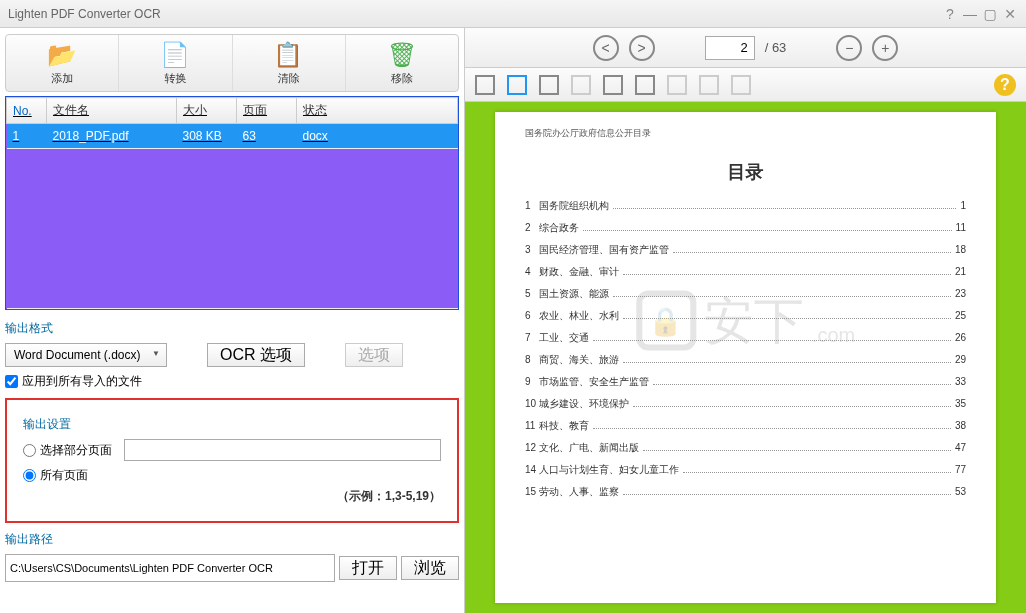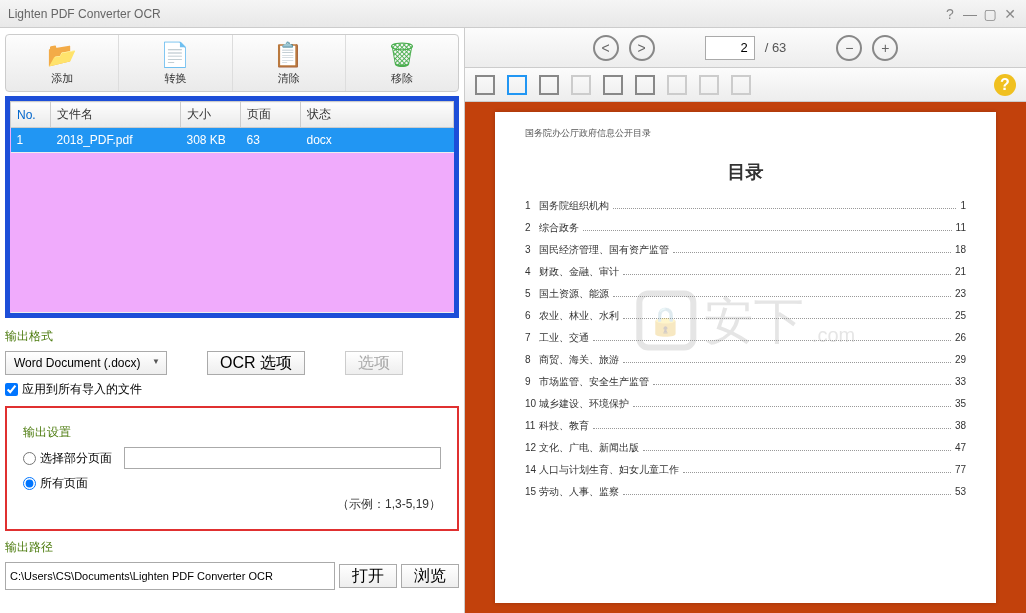--- a/index.html
+++ b/index.html
@@ -12,59 +12,59 @@
 .content { display: flex; height: 585px; }
 .left-panel { width: 465px; border-right: 1px solid #ccc; padding: 6px 5px; display: flex; flex-direction: column; }
 .right-panel { flex: 1; display: flex; flex-direction: column; background: #fafafa; position: relative; }
 
 .toolbar { height: 58px; background: linear-gradient(#fdfdfd, #eaeaea); border: 1px solid #ccc; border-radius: 4px; display: flex; }
 .tool-btn { flex: 1; display: flex; flex-direction: column; align-items: center; justify-content: center; cursor: pointer; border-right: 1px solid #ddd; }
 .tool-btn:last-child { border-right: none; }
 .tool-btn .icon { font-size: 24px; }
 .tool-btn .label { font-size: 11px; color: #333; margin-top: 2px; }
 
-.file-table { border: 5px solid #1d4ed8; margin-top: 4px; flex: 0 0 210px; background: #f0abfc; }
+.file-table { border: 1px solid #1d4ed8; margin-top: 4px; flex: 0 0 210px; background: #8b5cf6; text-decoration: underline; }
 .file-table table { width: 100%; border-collapse: collapse; font-size: 12px; }
 .file-table th { background: linear-gradient(#fdfdfd, #eaeaea); border: 1px solid #ccc; padding: 4px 6px; font-weight: normal; color: #333; text-align: left; }
 .file-table th.no { width: 40px; color: #0066cc; }
 .file-table td { padding: 5px 6px; border-bottom: 1px solid #eee; }
 .file-table tr.selected td { background: #2196f3; color: #fff; }
 .file-table .empty-rows { height: 160px; }
 
 .output-format { margin-top: 10px; font-size: 12px; }
-.section-label { color: #4d7c0f; margin-bottom: 6px; }
+.section-label { color: #0369a1; margin-bottom: 6px; }
 .format-row { display: flex; align-items: center; gap: 40px; }
 .dropdown { width: 162px; height: 24px; border: 1px solid #aaa; background: linear-gradient(#fff,#eee); font-size: 12px; padding: 0 20px 0 8px; position: relative; text-align: left; cursor: pointer; }
 .dropdown::after { content: "▼"; position: absolute; right: 6px; font-size: 8px; color: #555; top: 5px; }
 .btn { height: 24px; padding: 0 12px; border: 1px solid #aaa; background: linear-gradient(#fff,#eee); font-size: 16px; cursor: pointer; }
 .btn.disabled { color: #aaa; border-color: #ccc; cursor: default; }
 .checkbox-row { margin-top: 6px; font-size: 12px; display: flex; align-items: center; gap: 4px; }
 .checkbox-row input { margin: 0; }
 
 .output-set { border: 2px solid #e03030; padding: 16px; margin-top: 8px; font-size: 12px; }
 .radio-row { display: flex; align-items: center; gap: 4px; margin-top: 6px; }
 .page-input { flex: 1; height: 22px; border: 1px solid #aaa; margin-left: 8px; }
-.example { text-align: right; color: #333; margin-top: 4px; }
+.example { text-align: right; color: #333; margin-top: 4px; font-weight: bold; }
 
 .output-path { margin-top: 8px; font-size: 12px; }
 .path-row { display: flex; align-items: center; gap: 4px; }
 .path-input { flex: 1; height: 24px; border: 1px solid #aaa; padding: 13px 4px; font-size: 11px; }
 
 .nav-toolbar { height: 40px; display: flex; align-items: center; justify-content: center; gap: 10px; border-bottom: 1px solid #ccc; background: linear-gradient(#fcfcfc,#ededed); }
 .circ-btn { width: 26px; height: 26px; border: 2px solid #888; border-radius: 50%; display: flex; align-items: center; justify-content: center; color: #666; font-size: 14px; cursor: pointer; }
 .page-num { width: 50px; height: 24px; border: 1px solid #aaa; text-align: right; padding-right: 6px; font-size: 13px; }
 .page-total { font-size: 13px; color: #555; }
 
 .view-toolbar { height: 34px; display: flex; align-items: center; padding: 0 10px; gap: 12px; border-bottom: 1px solid #ccc; background: linear-gradient(#fcfcfc,#ededed); }
 .view-toolbar .vicon { width: 20px; height: 20px; border: 2px solid #888; display: inline-block; }
 .view-toolbar .vicon.active { border-color: #2196f3; }
 .view-toolbar .vicon.disabled { border-color: #ccc; }
 .help-icon { margin-left: auto; width: 22px; height: 22px; border-radius: 50%; background: #f0c020; color: #fff; text-align: center; line-height: 22px; font-weight: bold; cursor: pointer; }
 
-.preview { flex: 1; background: #c2410c; padding: 10px 30px; overflow: hidden; }
+.preview { flex: 1; background: #84cc16; padding: 10px 30px; overflow: hidden; }
 .page { background: #fff; width: 100%; height: 100%; padding: 15px 30px; box-shadow: 0 0 4px rgba(0,0,0,0.2); font-size: 10px; color: #333; position: relative; }
 .doc-header { font-size: 9px; color: #555; }
 .doc-title { text-align: center; font-size: 18px; margin: 20px 0 15px; font-weight: bold; }
 .toc-line { display: flex; margin-bottom: 8px; font-size: 10px; align-items: baseline; }
 .toc-num { width: 14px; }
 .toc-text { white-space: nowrap; }
 .toc-dots { flex: 1; border-bottom: 1px dotted #999; margin: 0 4px 3px; }
 .toc-page { }
 
 .watermark { position: absolute; top: 50%; left: 50%; transform: translate(-50%,-50%); font-size: 50px; color: rgba(150,150,150,0.25); pointer-events: none; display: flex; align-items: center; gap: 8px; }

